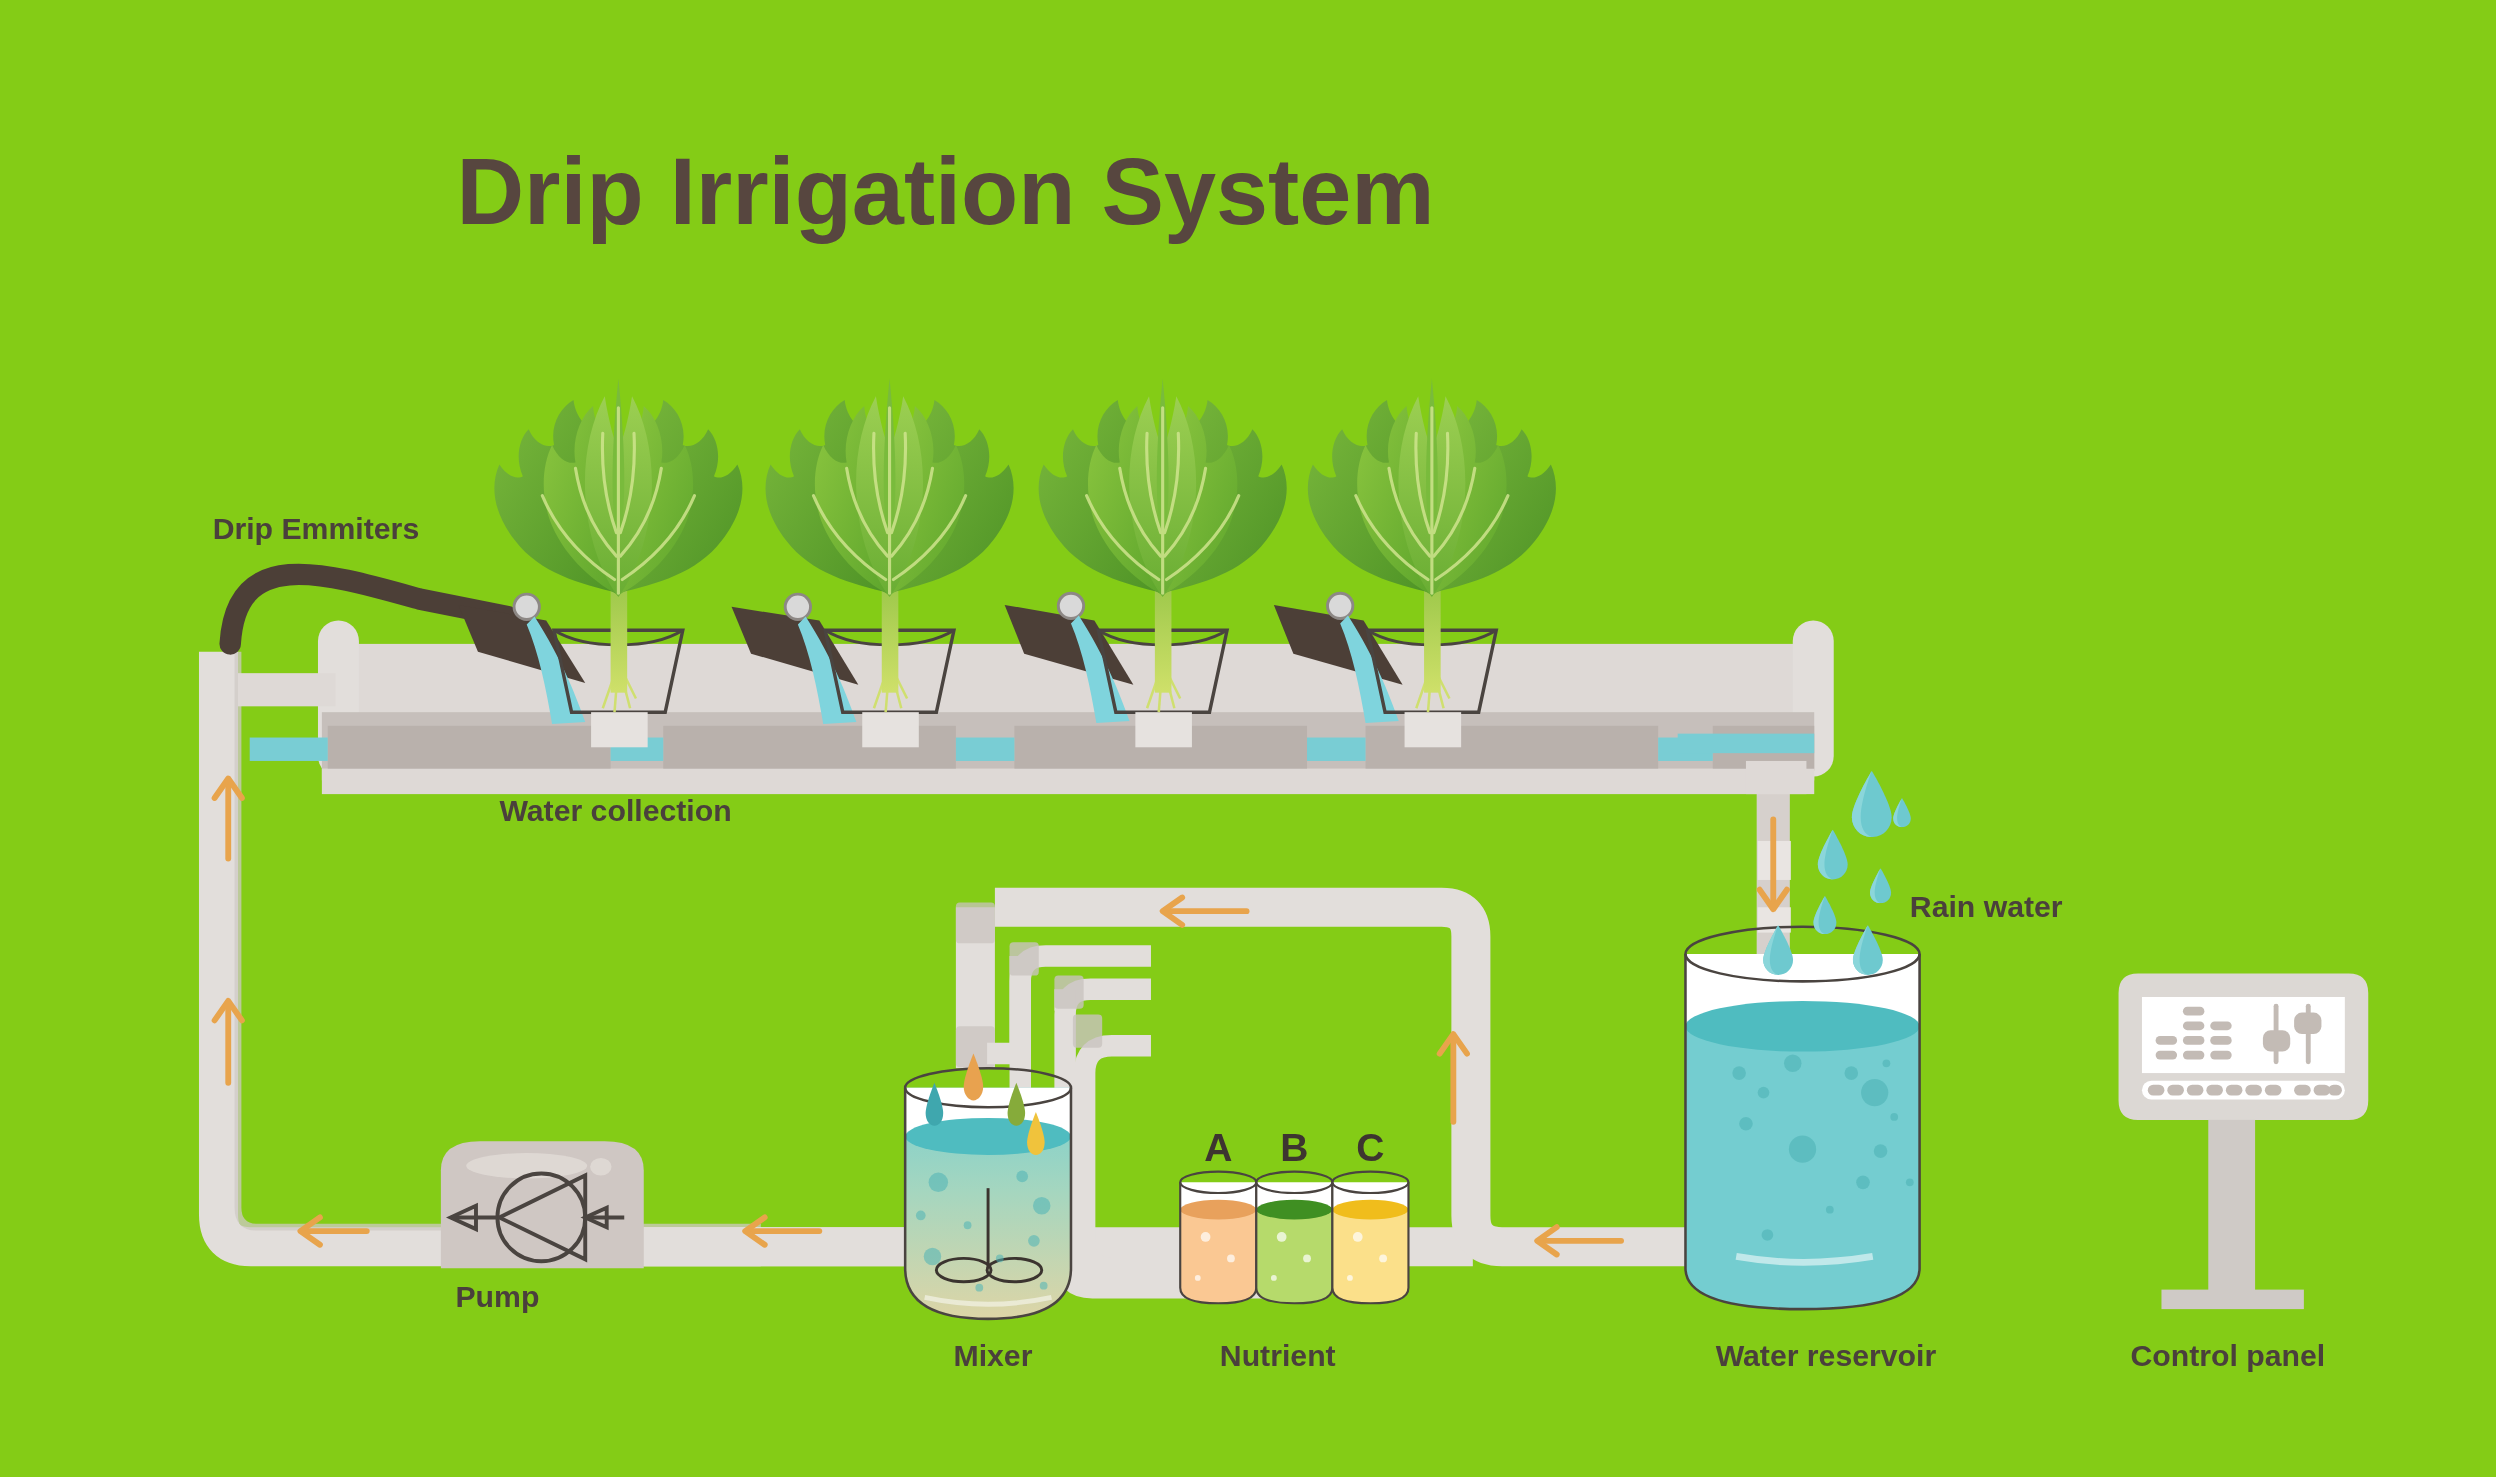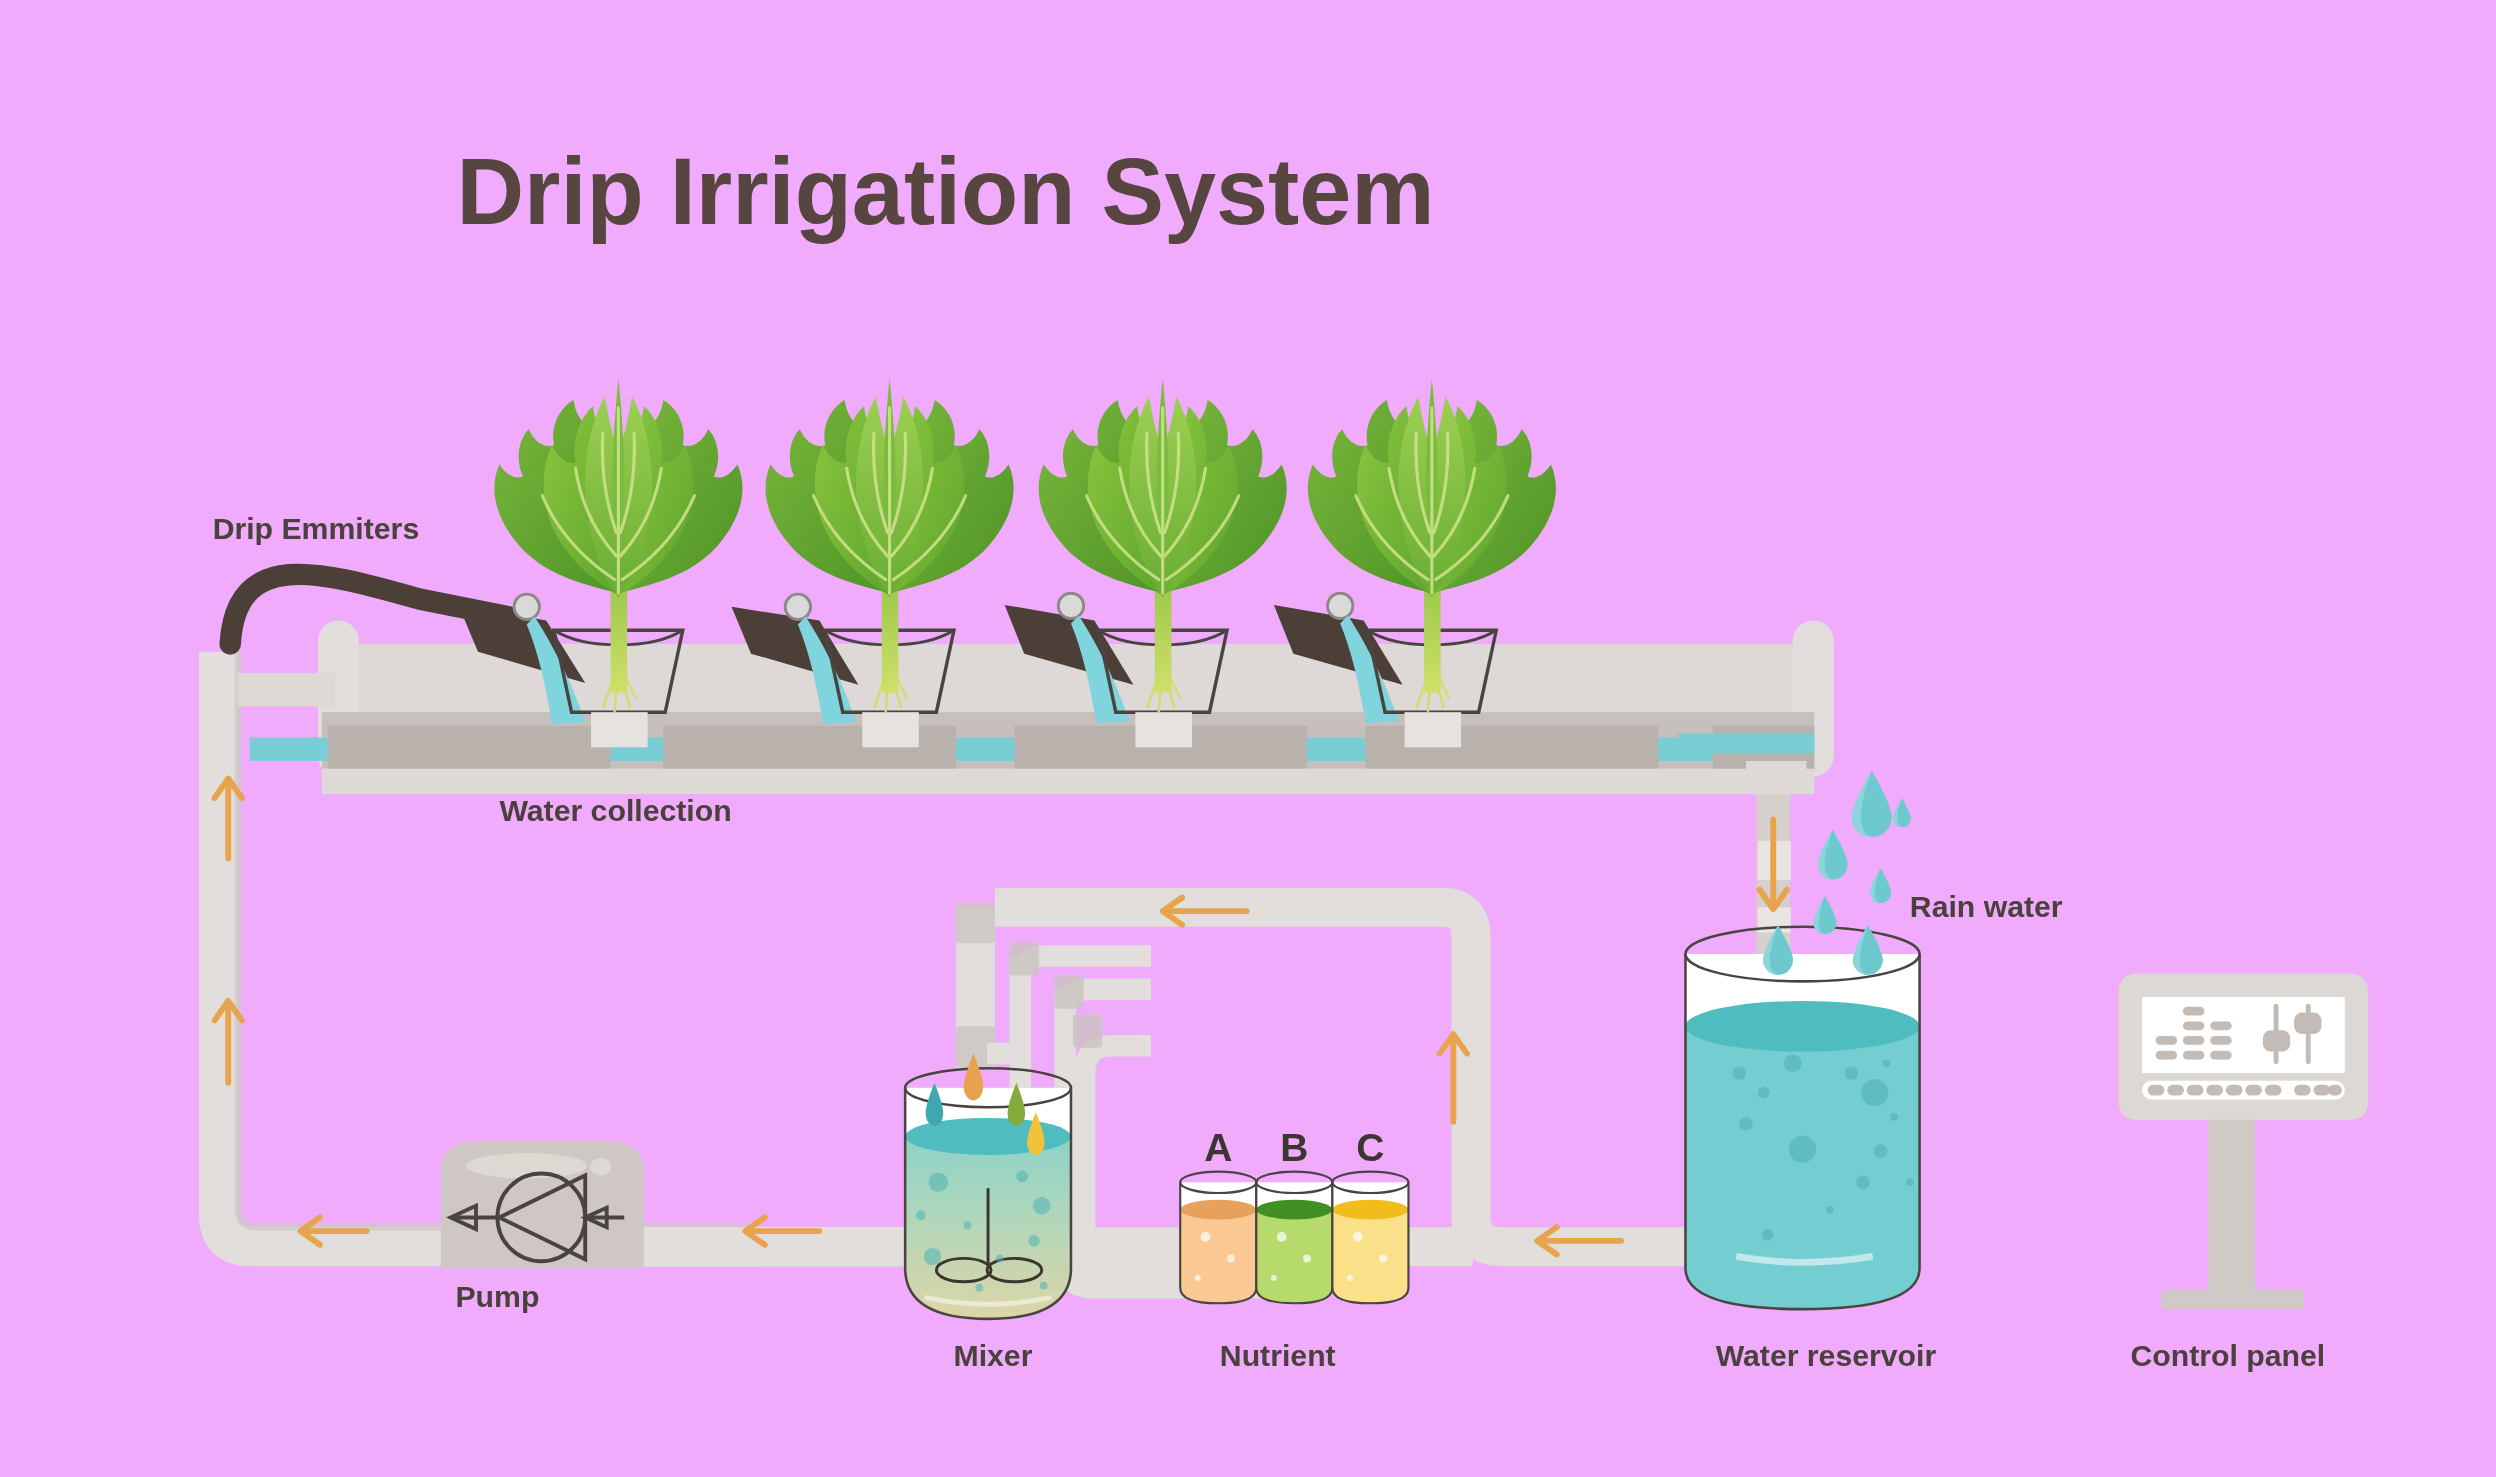--- a/index.html
+++ b/index.html
@@ -1,18 +1,18 @@
 <!DOCTYPE html>
 <html><head>
 <meta charset="utf-8">
 <style>
   html,body{margin:0;padding:0;background:#ffffff;}
   body{width:2497px;height:1478px;overflow:hidden;
        font-family:"Liberation Sans","DejaVu Sans",sans-serif;}
-  #stage{position:relative;width:2497px;height:1478px;background:#f0abfc;}
+  #stage{position:relative;width:2497px;height:1478px;background:#84cc16;}
   svg#scene{position:absolute;left:0;top:0;width:2497px;height:1478px;display:block;}
   .lbl{font-family:"Liberation Sans","DejaVu Sans",sans-serif;font-weight:bold;fill:#4a403c;}
   .title-txt{font-family:"Liberation Sans","DejaVu Sans",sans-serif;font-weight:bold;fill:#57463f;font-size:96px;}
   .lbl24{font-size:31px;}
   .lbl-abc{font-family:"Liberation Sans","DejaVu Sans",sans-serif;font-weight:bold;fill:#3d3530;font-size:40px;}
 </style>
 </head>
 <body>
 
 <div id="stage">

